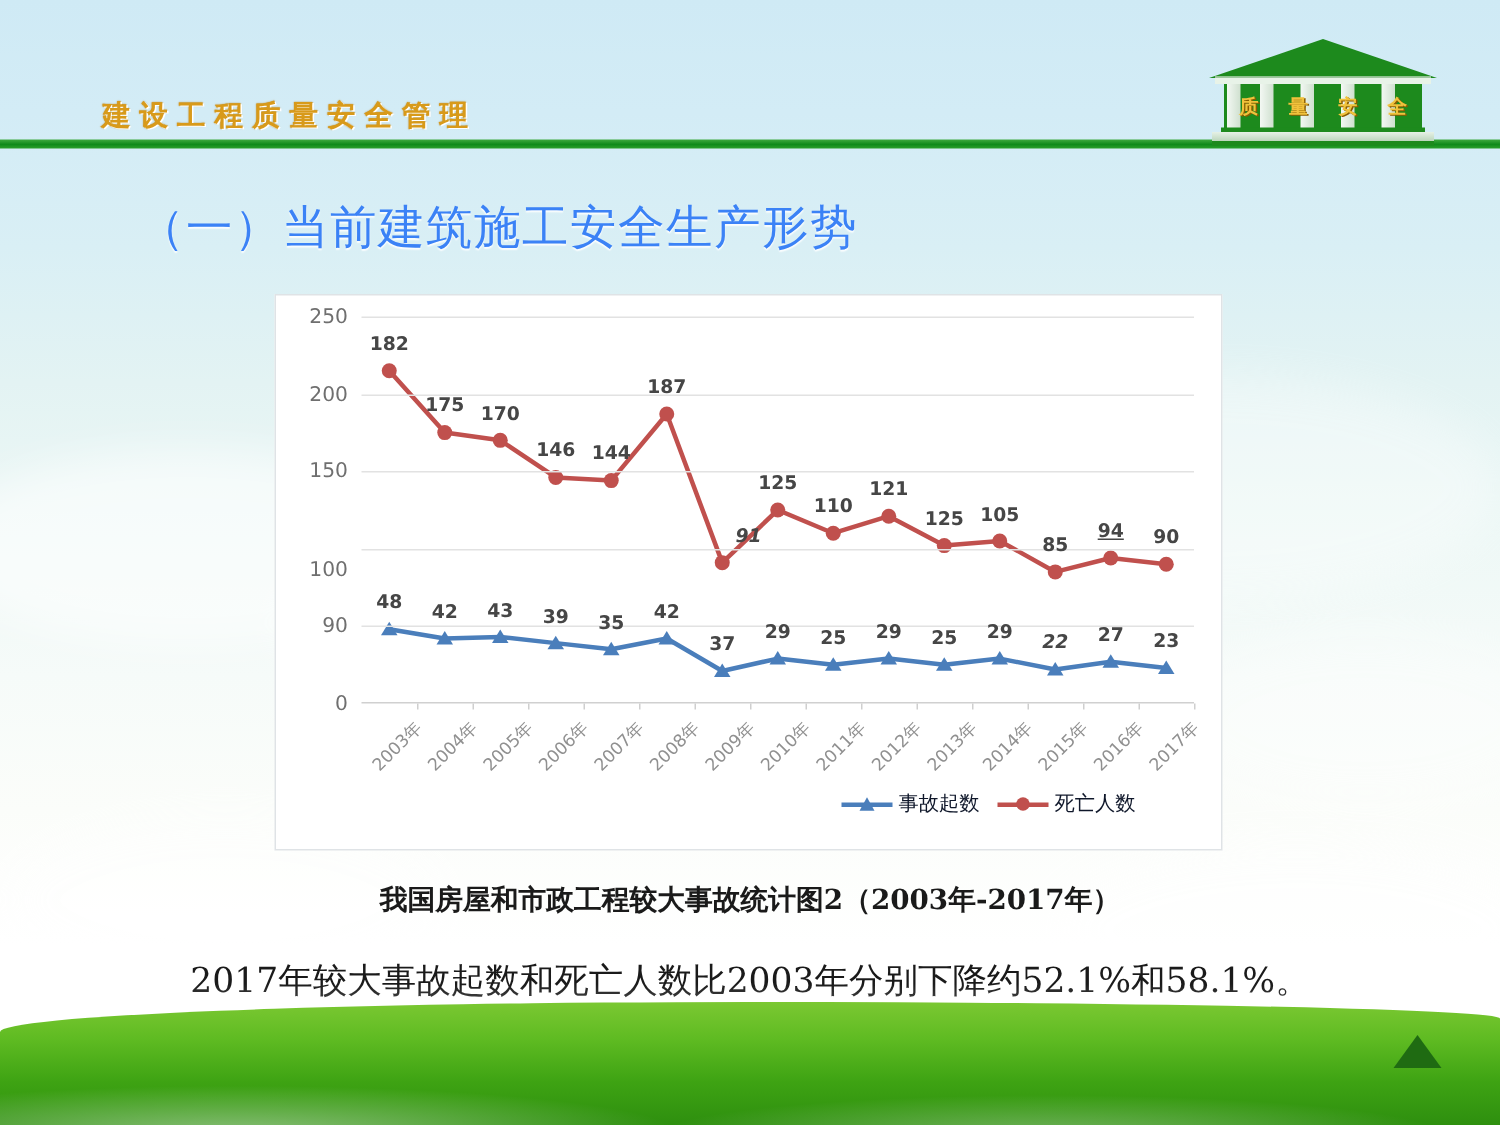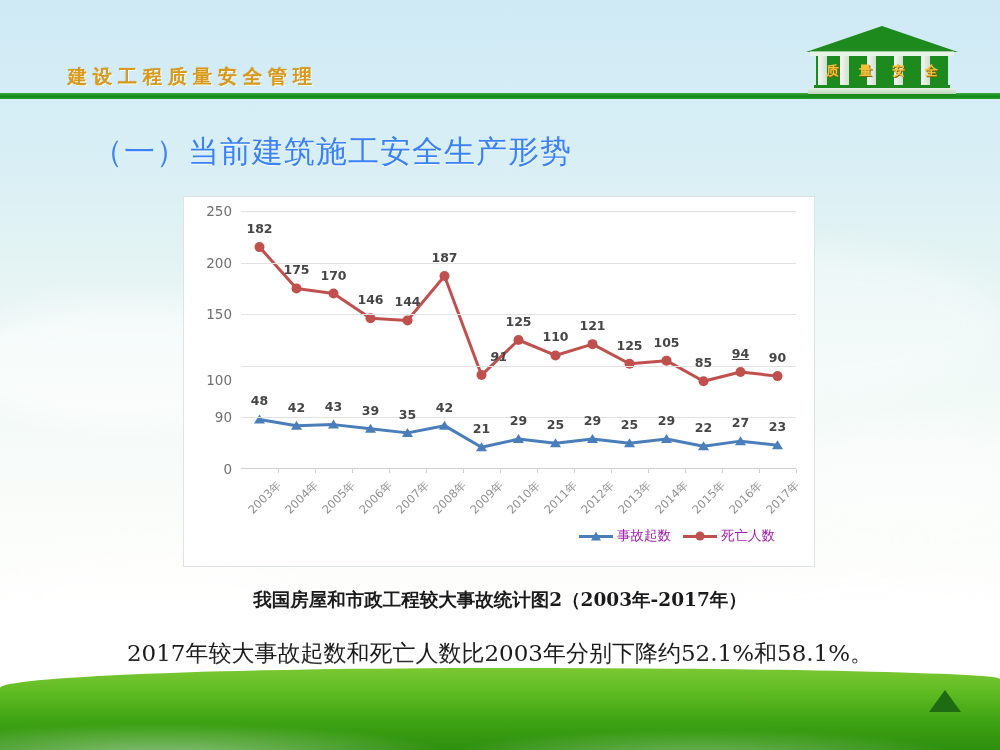--- a/index.html
+++ b/index.html
@@ -109,23 +109,23 @@
     white-space:nowrap; font-family:"DejaVu Sans", sans-serif;
   }
   .xlabel {
     position:absolute; top:100%; margin-top:9px;
     transform-origin:right top; transform:translateX(-100%) rotate(-45deg);
     font-size:11.5px; color:#909090; white-space:nowrap;
     font-family:"DejaVu Sans", sans-serif;
   }
 
   .legend {
-    position:absolute; left:395px; top:330px;
+    position:absolute; left:377px; top:330px;
     display:flex; align-items:center; gap:12px;
-    font-size:13.5px; color:#a21caf;
+    font-size:13.5px; color:#0f172a;
     font-family:"DejaVu Sans", sans-serif;
   }
   .leg-item { display:flex; align-items:center; gap:4px; }
   .leg-line { width:34px; height:3px; position:relative; }
   .leg-line .mk { position:absolute; left:50%; top:50%; transform:translate(-50%,-50%); }
   .tri-mk { width:0; height:0; border-left:5px solid transparent; border-right:5px solid transparent; }
   .cir-mk { width:9px; height:9px; border-radius:50%; }
 
   
   .caption {
@@ -272,27 +272,27 @@
       <div class="tickmark" style="left: 518px;"></div>
       <div class="xlabel" style="left: 513.5px;">2016年</div>
       <div class="tickmark" style="left: 555px;"></div>
       <div class="xlabel" style="left: 550.5px;">2017年</div>
       <div class="dlabel" style="left: 18.5px; top: 197.464px;">48</div>
       <div class="dlabel" style="left: 55.5px; top: 203.656px;">42</div>
       <div class="dlabel" style="left: 92.5px; top: 202.624px;">43</div>
       <div class="dlabel" style="left: 129.5px; top: 206.752px;">39</div>
       <div class="dlabel" style="left: 166.5px; top: 210.88px;">35</div>
       <div class="dlabel" style="left: 203.5px; top: 203.656px;">42</div>
-      <div class="dlabel" style="left: 240.5px; top: 225.328px;">21</div>
+      <div class="dlabel" style="left: 240.5px; top: 225.328px;">37</div>
       <div class="dlabel" style="left: 277.5px; top: 217.072px;">29</div>
       <div class="dlabel" style="left: 314.5px; top: 221.2px;">25</div>
       <div class="dlabel" style="left: 351.5px; top: 217.072px;">29</div>
       <div class="dlabel" style="left: 388.5px; top: 221.2px;">25</div>
       <div class="dlabel" style="left: 425.5px; top: 217.072px;">29</div>
-      <div class="dlabel" style="left: 462.5px; top: 224.296px;">22</div>
+      <div class="dlabel" style="left: 462.5px; top: 224.296px; font-style: italic;">22</div>
       <div class="dlabel" style="left: 499.5px; top: 219.136px;">27</div>
       <div class="dlabel" style="left: 536.5px; top: 223.264px;">23</div>
       <div class="dlabel" style="left: 18.5px; top: 25.12px;">182</div>
       <div class="dlabel" style="left: 55.5px; top: 66.4px;">175</div>
       <div class="dlabel" style="left: 92.5px; top: 71.56px;">170</div>
       <div class="dlabel" style="left: 129.5px; top: 96.328px;">146</div>
       <div class="dlabel" style="left: 166.5px; top: 98.392px;">144</div>
       <div class="dlabel" style="left: 203.5px; top: 54.016px;">187</div>
       <div class="dlabel" style="left: 258px; top: 153.088px; font-style: italic;">91</div>
       <div class="dlabel" style="left: 277.5px; top: 118px;">125</div>

